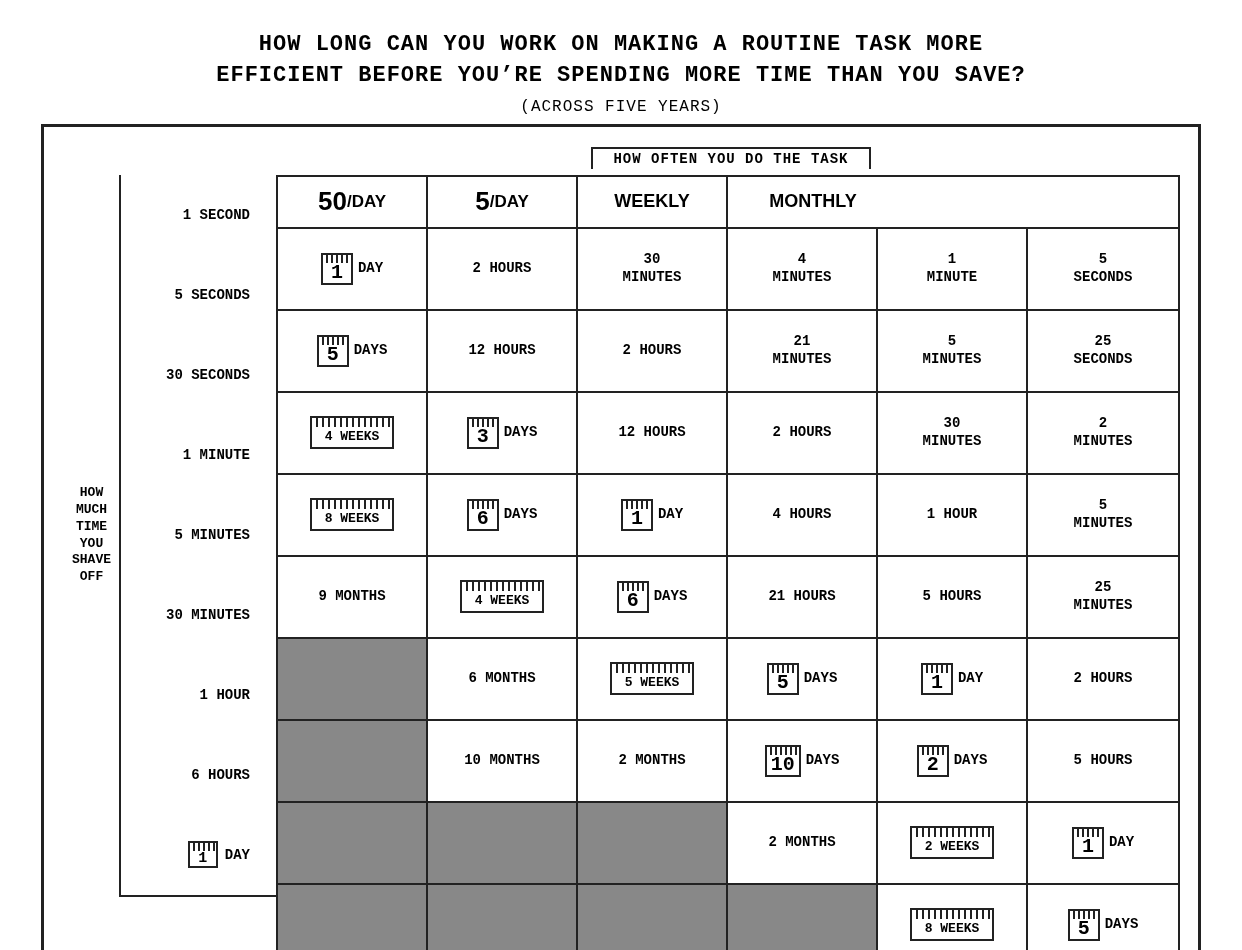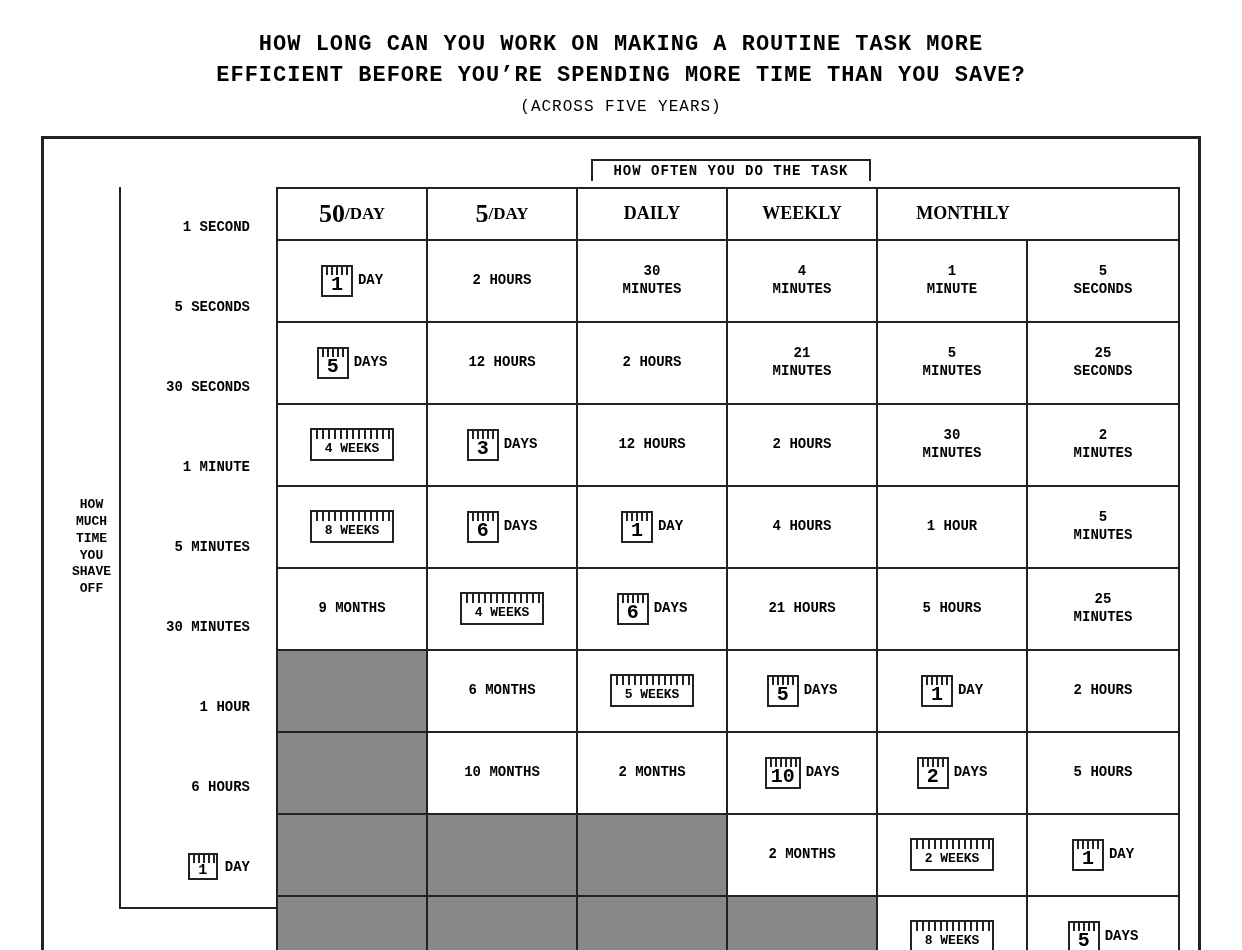--- a/index.html
+++ b/index.html
@@ -24,21 +24,21 @@
       line-height: 1.4;
       margin-bottom: 6px;
       font-family: 'Courier New', monospace;
     }
 
     .subtitle {
       font-size: 16px;
       text-align: center;
       text-transform: uppercase;
       letter-spacing: 1px;
-      margin-bottom: 20px;
+      margin-bottom: 8px;
       font-family: 'Courier New', monospace;
     }
 
     .outer-box {
       border: 3px solid #222;
       width: 1160px;
       padding: 20px 20px 20px 20px;
       position: relative;
     }
 
@@ -131,21 +131,21 @@
 
     .col-header-cell {
       width: 150px;
       height: 50px;
       display: flex;
       align-items: center;
       justify-content: center;
       font-size: 15px;
       font-weight: bold;
       text-transform: uppercase;
-      font-family: Liberation Serif, serif;
+      font-family: Liberation Sans, sans-serif;
       border-right: 2px solid #222;
     }
     .col-header-cell:last-child {
       border-right: none;
     }
 
     .col-header-cell .freq-main {
       font-size: 26px;
       font-weight: bold;
     }
@@ -284,23 +284,20 @@
       <div class="grid-col-headers" id="col-headers-container">
       <div class="col-header-cell">
             <span class="freq-main">50</span>
             <span class="freq-sub">/DAY</span>
           </div>
           <div class="col-header-cell">
             <span class="freq-main">5</span>
             <span class="freq-sub">/DAY</span>
           </div>
           <div class="col-header-cell">
-            <span class="freq-main" style="font-size:18px;">DAILY</span>
-          </div>
-          <div class="col-header-cell">
             <span class="freq-main" style="font-size:18px;">WEEKLY</span>
           </div>
           <div class="col-header-cell">
             <span class="freq-main" style="font-size:18px;margin-left:20px;">MONTHLY</span>
           </div>
         </div>
 
       <div id="data-rows-container">
       <div class="grid-row">
             <div class="grid-cell">

